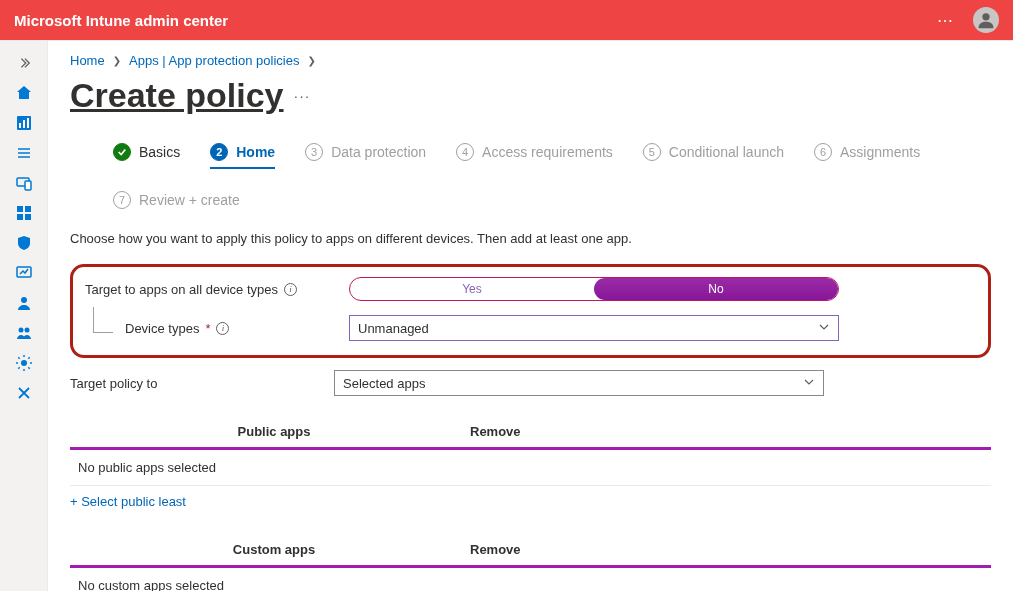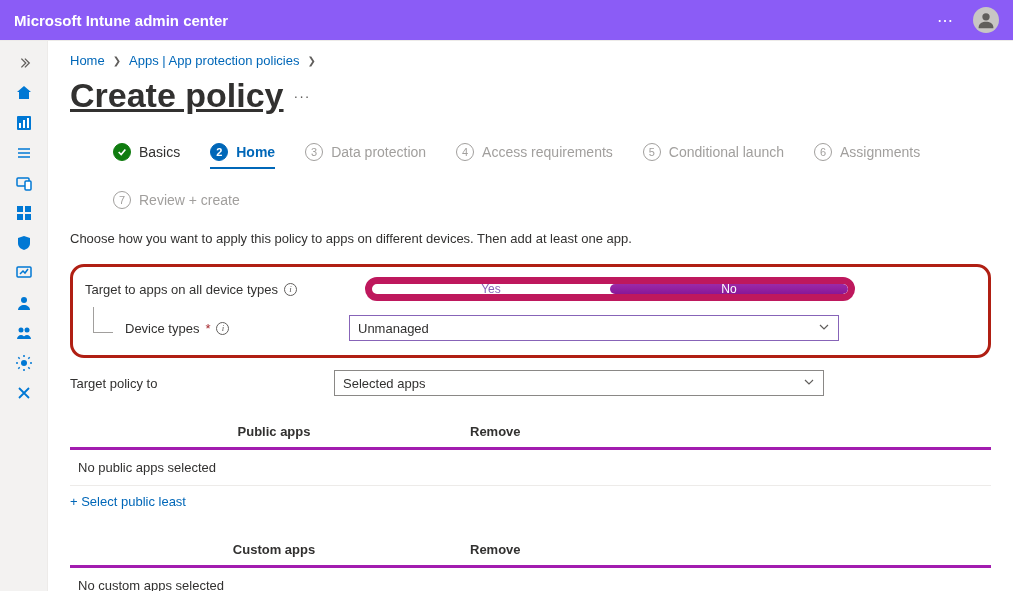--- a/index.html
+++ b/index.html
@@ -5,21 +5,21 @@
   * { box-sizing: border-box; }
   html, body {
     margin: 0; padding: 0;
     font-family: "Segoe UI", -apple-system, sans-serif;
     font-size: 13px;
     color: #323130;
     background: #fff;
     height: 100%;
   }
   .topbar {
-    background: #8b5cf6;
+    background: #ef4444;
     color: #fff;
     height: 40px;
     display: flex;
     align-items: center;
     padding: 0 14px;
     justify-content: space-between;
   }
   .topbar .brand { font-size: 15px; font-weight: 600; }
   .topbar .right { display: flex; align-items: center; gap: 18px; }
   .topbar .more { font-size: 16px; letter-spacing: 2px; cursor: pointer; }
@@ -117,23 +117,22 @@
   }
   .req { color:#a4262c; }
   .info-icon {
     width:13px; height:13px; border:1px solid #605e5c; border-radius:50%;
     display:inline-flex; align-items:center; justify-content:center;
     font-size:9px; color:#605e5c; font-style: italic; font-family: serif;
     cursor: help;
   }
   .toggle {
     display:flex; width:490px; max-width:100%;
-    border:7px solid #be185d; border-radius: 14px; overflow:hidden;
+    border:1px solid #be185d; border-radius: 14px; overflow:hidden;
     height: 24px;
-    margin-left: 16px;
   }
   .toggle .opt {
     flex:1; display:flex; align-items:center; justify-content:center;
     font-size:12px; cursor:pointer;
   }
   .toggle .opt.yes { color:#8764b8; }
   .toggle .opt.selected {
     background:#881798; background: linear-gradient(#9b2aa8,#881798);
     color:#fff; border-radius:14px;
   }

